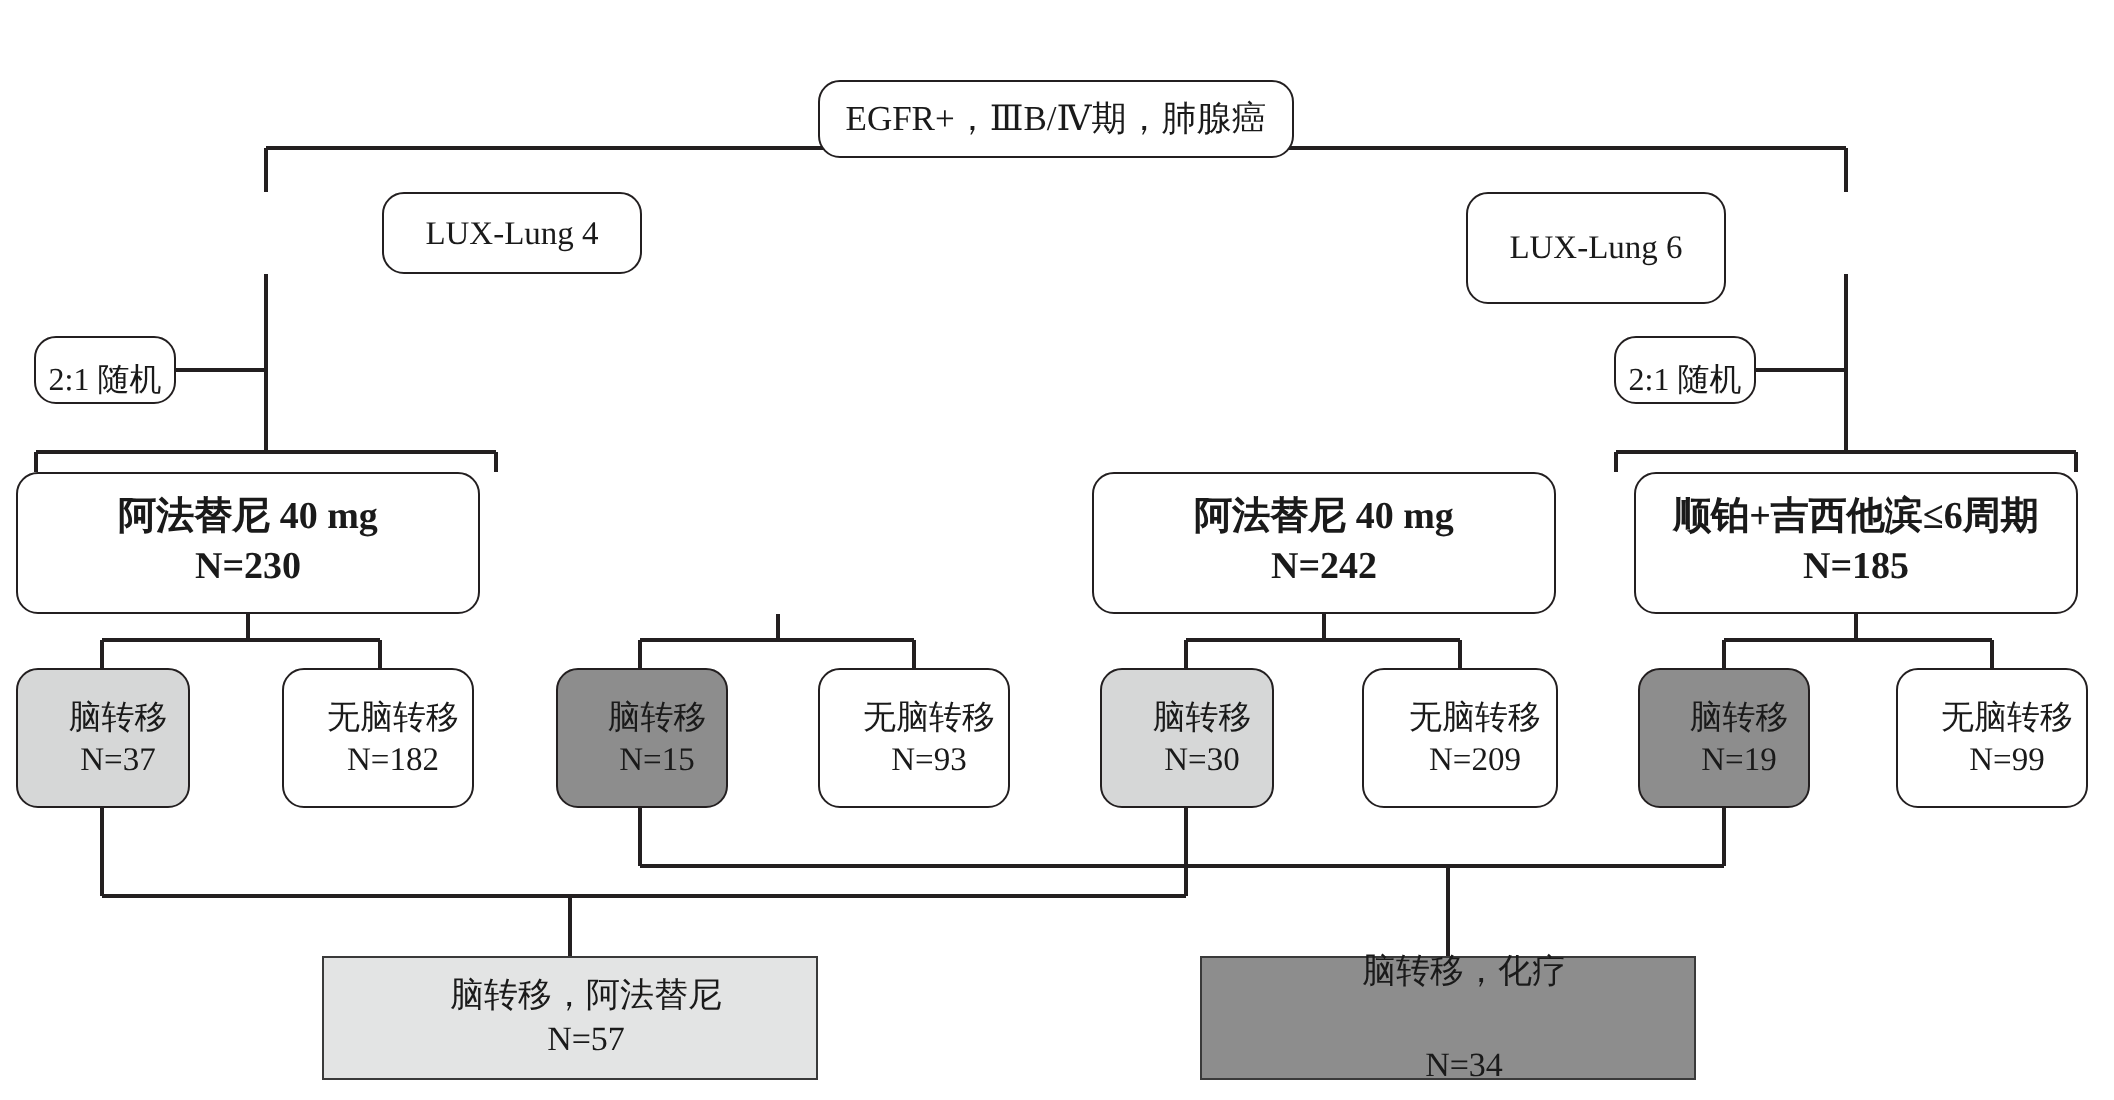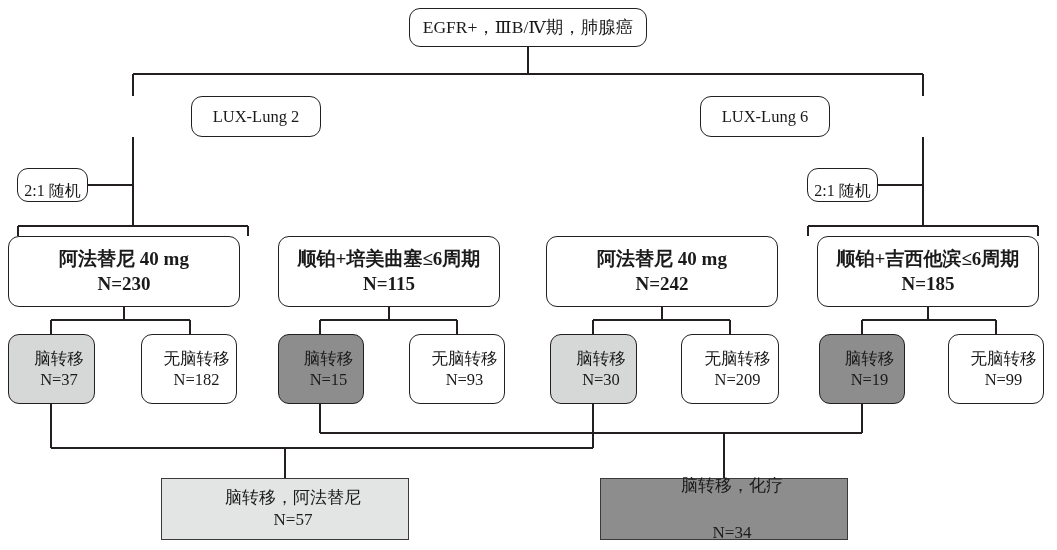--- a/index.html
+++ b/index.html
@@ -42,21 +42,21 @@
   }
   .square {
     border-radius: 0px;
   }
   .node .line1 {
     white-space: nowrap;
   }
   .node .line2 {
     white-space: nowrap;
   }
-  .fs-root   { font-size: 17.5px; }
+  .fs-root   { font-size: 17.5px; margin-top: 32px; }
   .fs-study  { font-size: 16.5px; }
   .fs-rand   { font-size: 16px; justify-content: flex-end; }
   .fs-arm    { font-size: 19px; font-weight: bold; }
   .fs-out    { font-size: 16.5px; padding-left: 15px; }
   .fs-sum    { font-size: 17px; padding-left: 16px; }
   .fill-light { background: #d6d7d7; }
   .fill-dark  { background: #8d8d8d; }
   .fill-sumlight { background: #e3e4e4; }
   .fill-sumdark  { background: #8d8d8d; }
   .sq-border { border: 1.8px solid #3a3a3a; }
@@ -116,40 +116,36 @@
       <path d="M320,433 L862,433"></path>
       <path d="M724,433 L724,478"></path>
     </g>
   </svg>
 
   <div class="node rounded fs-root" style="left:409px; top:8px; width:238px; height:39px;">
     <span class="line1">EGFR+，ⅢB/Ⅳ期，肺腺癌</span>
   </div>
 
   <div class="node rounded fs-study" style="left:191px; top:96px; width:130px; height:41px;">
-    <span class="line1">LUX-Lung 2</span>
+    <span class="line1">LUX-Lung 4</span>
   </div>
-  <div class="node rounded fs-study" style="left:700px; top:96px; width:130px; height:41px;">
+  <div class="node rounded fs-study" style="left:733px; top:96px; width:130px; height:56px;">
     <span class="line1">LUX-Lung 6</span>
   </div>
 
   <div class="node rounded fs-rand" style="left:17px; top:168px; width:71px; height:34px;">
     <span class="line1">2:1 随机</span>
   </div>
   <div class="node rounded fs-rand" style="left:807px; top:168px; width:71px; height:34px;">
     <span class="line1">2:1 随机</span>
   </div>
 
   <div class="node rounded fs-arm" style="left:8px; top:236px; width:232px; height:71px;">
     <span class="line1">阿法替尼 40 mg</span>
     <span class="line2">N=230</span>
-  </div>
-  <div class="node rounded fs-arm" style="left:278px; top:236px; width:222px; height:71px;">
-    <span class="line1">顺铂+培美曲塞≤6周期</span>
-    <span class="line2">N=115</span>
   </div>
   <div class="node rounded fs-arm" style="left:546px; top:236px; width:232px; height:71px;">
     <span class="line1">阿法替尼 40 mg</span>
     <span class="line2">N=242</span>
   </div>
   <div class="node rounded fs-arm" style="left:817px; top:236px; width:222px; height:71px;">
     <span class="line1">顺铂+吉西他滨≤6周期</span>
     <span class="line2">N=185</span>
   </div>
 

